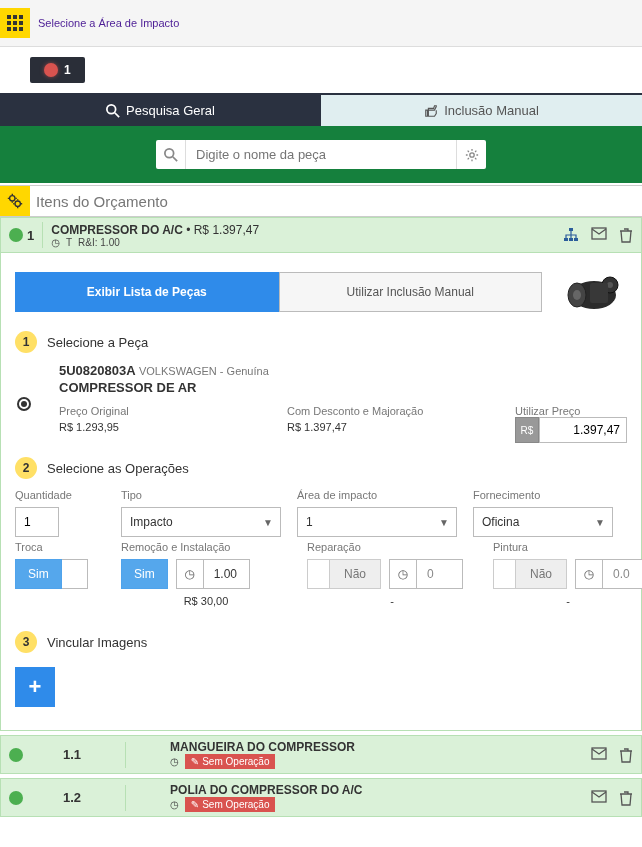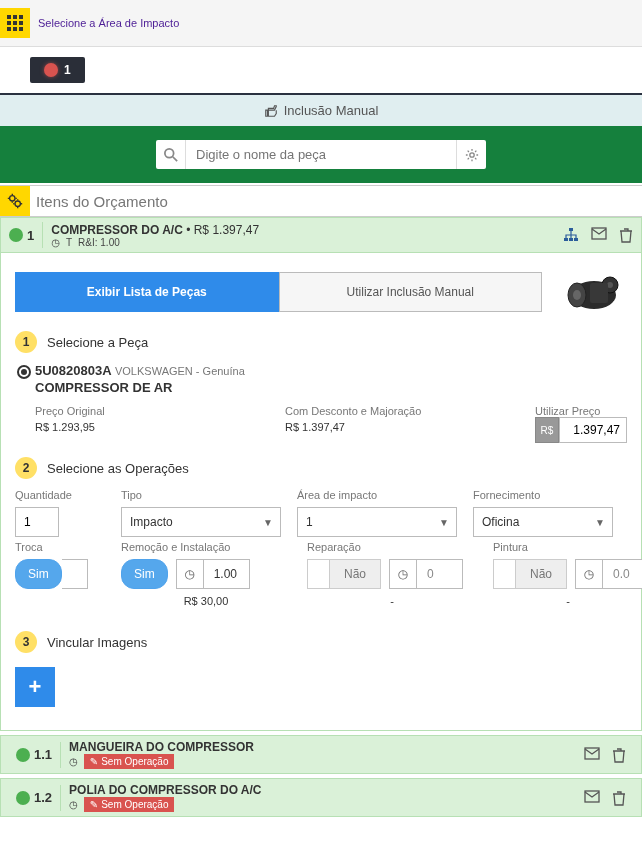--- a/index.html
+++ b/index.html
@@ -184,70 +184,71 @@
       border-radius: 50%;
       background: #ffe066;
       display: flex;
       align-items: center;
       justify-content: center;
       font-weight: bold;
       margin-right: 10px;
       font-size: 12px;
     }
     .step-label { color: #333; font-size: 13px; }
-    .part-row { display: flex; align-items: flex-start; gap: 4px; margin-left: 2px; }
+    .part-row { display: flex; align-items: center; gap: 28px; margin-left: 2px; }
     .radio {
       width: 14px; height: 14px; border: 2px solid #333; border-radius: 50%; display: inline-flex; align-items: center; justify-content: center; margin-top: 2px; cursor: pointer;
     }
     .radio .inner { width: 6px; height: 6px; background: #333; border-radius: 50%; }
     .part-info { flex: 1; }
     .part-code { font-weight: bold; font-size: 13px; }
     .part-make { color: #777; font-size: 11px; }
     .part-desc { font-weight: bold; font-size: 13px; margin-top: 2px; }
     .price-cols { display: flex; gap: 10px; margin-top: 10px; }
     .price-col { flex: 1; }
     .price-col.narrow { flex: 0 0 auto; }
     .price-label { color: #777; font-size: 11px; }
     .price-val { font-size: 11px; color: #333; margin-top: 4px; }
     .alter-wrap { display: flex; }
     .rs-badge {
       background: #999; color: #fff; font-size: 10px; width: 24px; display: flex; align-items: center; justify-content: center; border: 1px solid #888;
     }
     .price-input {
-      border: 1px solid #bbb; padding: 5px 6px; width: 68px; font-size: 12px; text-align: right;
+      border: 1px solid #bbb; padding: 5px 6px; width: 88px; font-size: 12px; text-align: right;
     }
     .ops-grid { display: grid; grid-template-columns: 90px 160px 160px 140px; gap: 16px; margin-top: 4px; }
     .op-label { color: #777; font-size: 11px; margin-bottom: 6px; display: block; }
     .qty-input, .select {
       border: 1px solid #bbb; padding: 7px 8px; font-size: 12px; width: 100%; background: #fff;
     }
     .select-wrap { position: relative; }
     .select-caret { position: absolute; right: 8px; top: 50%; transform: translateY(-50%); pointer-events: none; color: #666; font-size: 10px; }
     .ops-grid2 { display: grid; grid-template-columns: 90px 170px 170px 150px; gap: 16px; margin-top: 4px; }
     .toggle-wrap { display: flex; }
     .toggle-btn { padding: 7px 12px; border: 1px solid #4fa3ec; font-size: 12px; cursor: pointer; }
-    .toggle-btn.on { background: #55a7ec; color: #fff; border-radius: 13px; }
+    .toggle-btn.on { background: #55a7ec; color: #fff; }
     .toggle-empty { width: 26px; border: 1px solid #bbb; border-left: none; padding: 7px 0; }
     .toggle-empty2 { width: 22px; border: 1px solid #ccc; border-right: none; padding: 7px 0; background: #fff; }
     .toggle-gray { background: #eee; color: #777; padding: 7px 14px; border: 1px solid #ccc; font-size: 12px; }
     .time-box { display: flex; align-items: center; }
     .time-icon { width: 28px; border: 1px solid #bbb; padding: 7px 0; text-align: center; color: #666; font-size: 12px; }
     .time-val { border: 1px solid #bbb; border-left: none; padding: 7px 10px; font-size: 12px; min-width: 46px; text-align: left; background: #fff; }
     .time-val.gray { color: #888; }
     .sub-price { color: #333; font-size: 11px; margin-top: 6px; text-align: center; }
     .add-btn {
       width: 40px; height: 40px; background: #2f8bea; color: #fff; font-size: 22px; font-weight: bold; display: flex; align-items: center; justify-content: center; margin-top: 14px; cursor: pointer;
     }
     .sub-item-header {
       display: flex;
       align-items: center;
       background: #daf1d8;
       border: 1px solid #b7e0b4;
-      padding: 4px 15px;
+      padding: 4px 8px;
       margin-top: 4px;
+      gap: 36px;
     }
     .op-badge { background: #d9534f; color: #fff; font-size: 10px; padding: 2px 6px; display: inline-flex; align-items: center; gap: 3px; }
     .op-badge::before { content: "✎"; font-size: 10px; }
     svg { display: block; }
   </style>
 </head>
 <body>
 
 <div class="header-bar">
   <div class="yellow-icon-box">
@@ -267,20 +268,27 @@
 </div>
 
 <div class="indicator-row">
   <div class="indicator-box">
     <div class="red-dot"></div>
     <span class="indicator-num">1</span>
   </div>
 </div>
 
 <div class="tabs-row">
+  <div class="tab active">
+    <svg width="14" height="14" viewBox="0 0 16 16">
+        <circle cx="6" cy="6" r="5" fill="none" stroke="#fff" stroke-width="2"></circle>
+        <line x1="10" y1="10" x2="15" y2="15" stroke="#fff" stroke-width="2"></line>
+      </svg>
+    <span>Pesquisa Geral</span>
+  </div>
   <div class="tab inactive">
     <svg width="14" height="14" viewBox="0 0 16 16">
         <path d="M2 7h2v7H2zM5 7h7l2-4v-1h-2l-1 3h-6z M5 7v7h7l2-3v-4" fill="none" stroke="#555" stroke-width="1.3"></path>
       </svg>
     <span>Inclusão Manual</span>
   </div>
 </div>
 
 <div class="search-panel">
   <div class="search-wrap">

